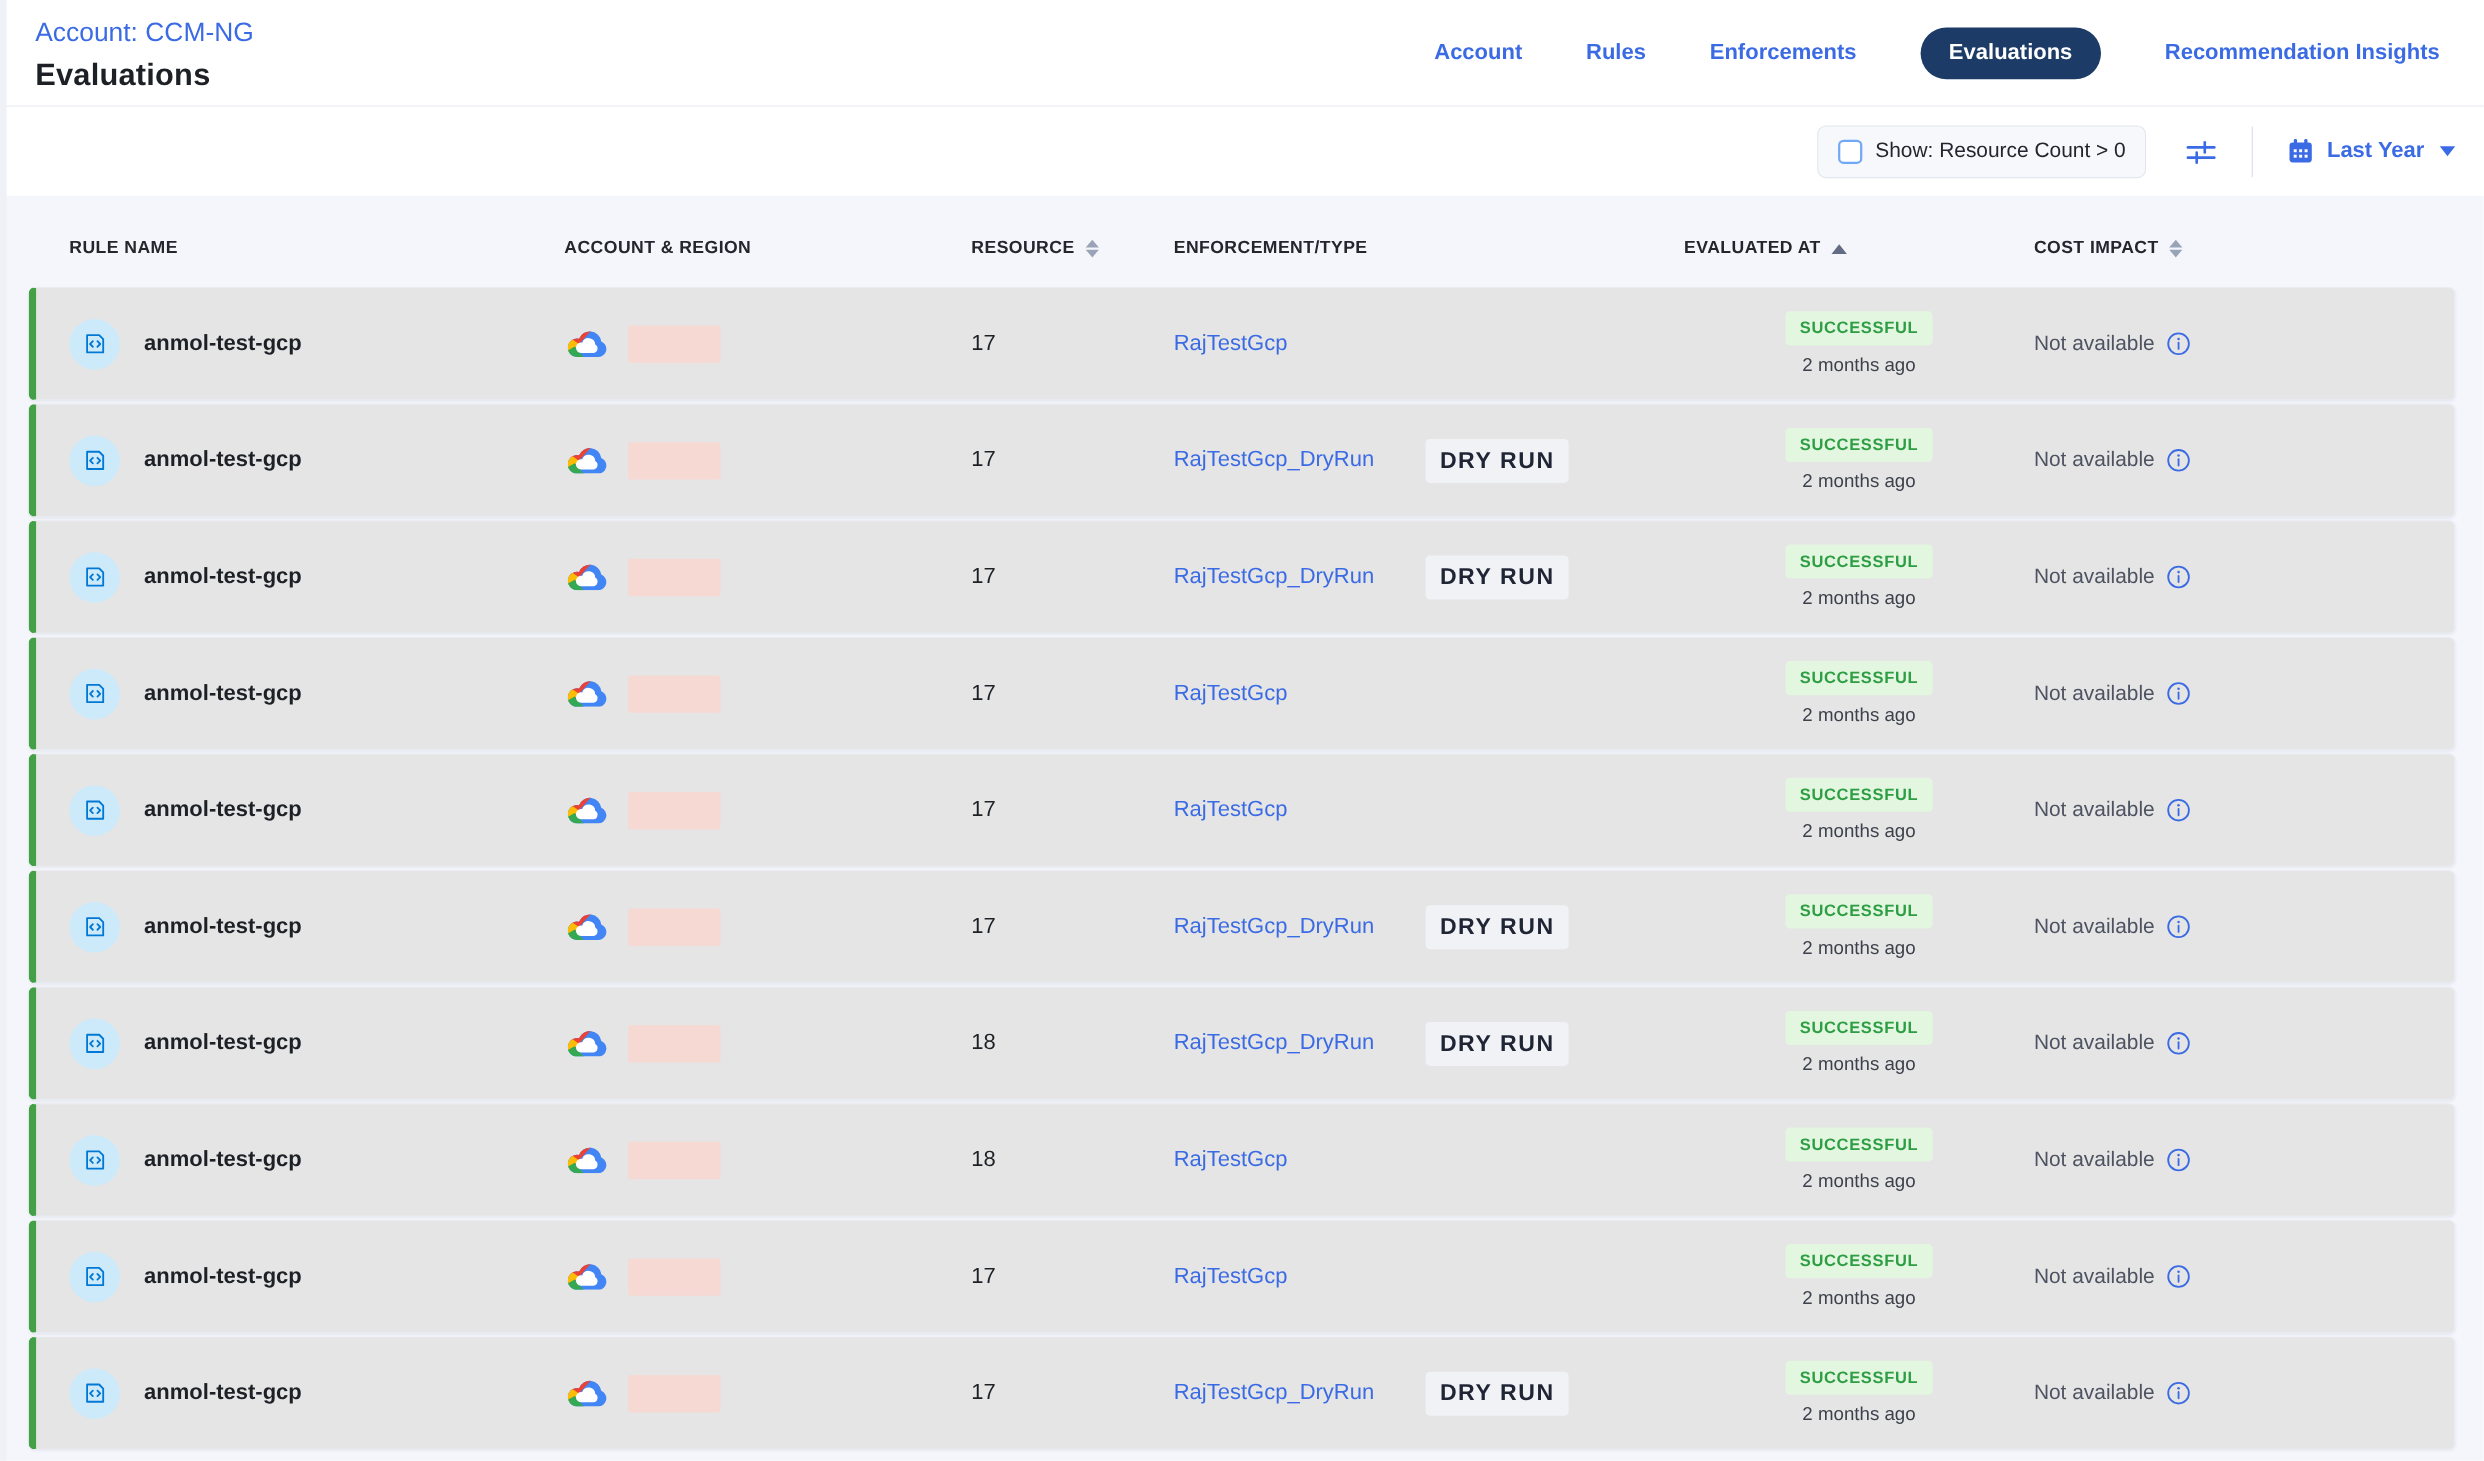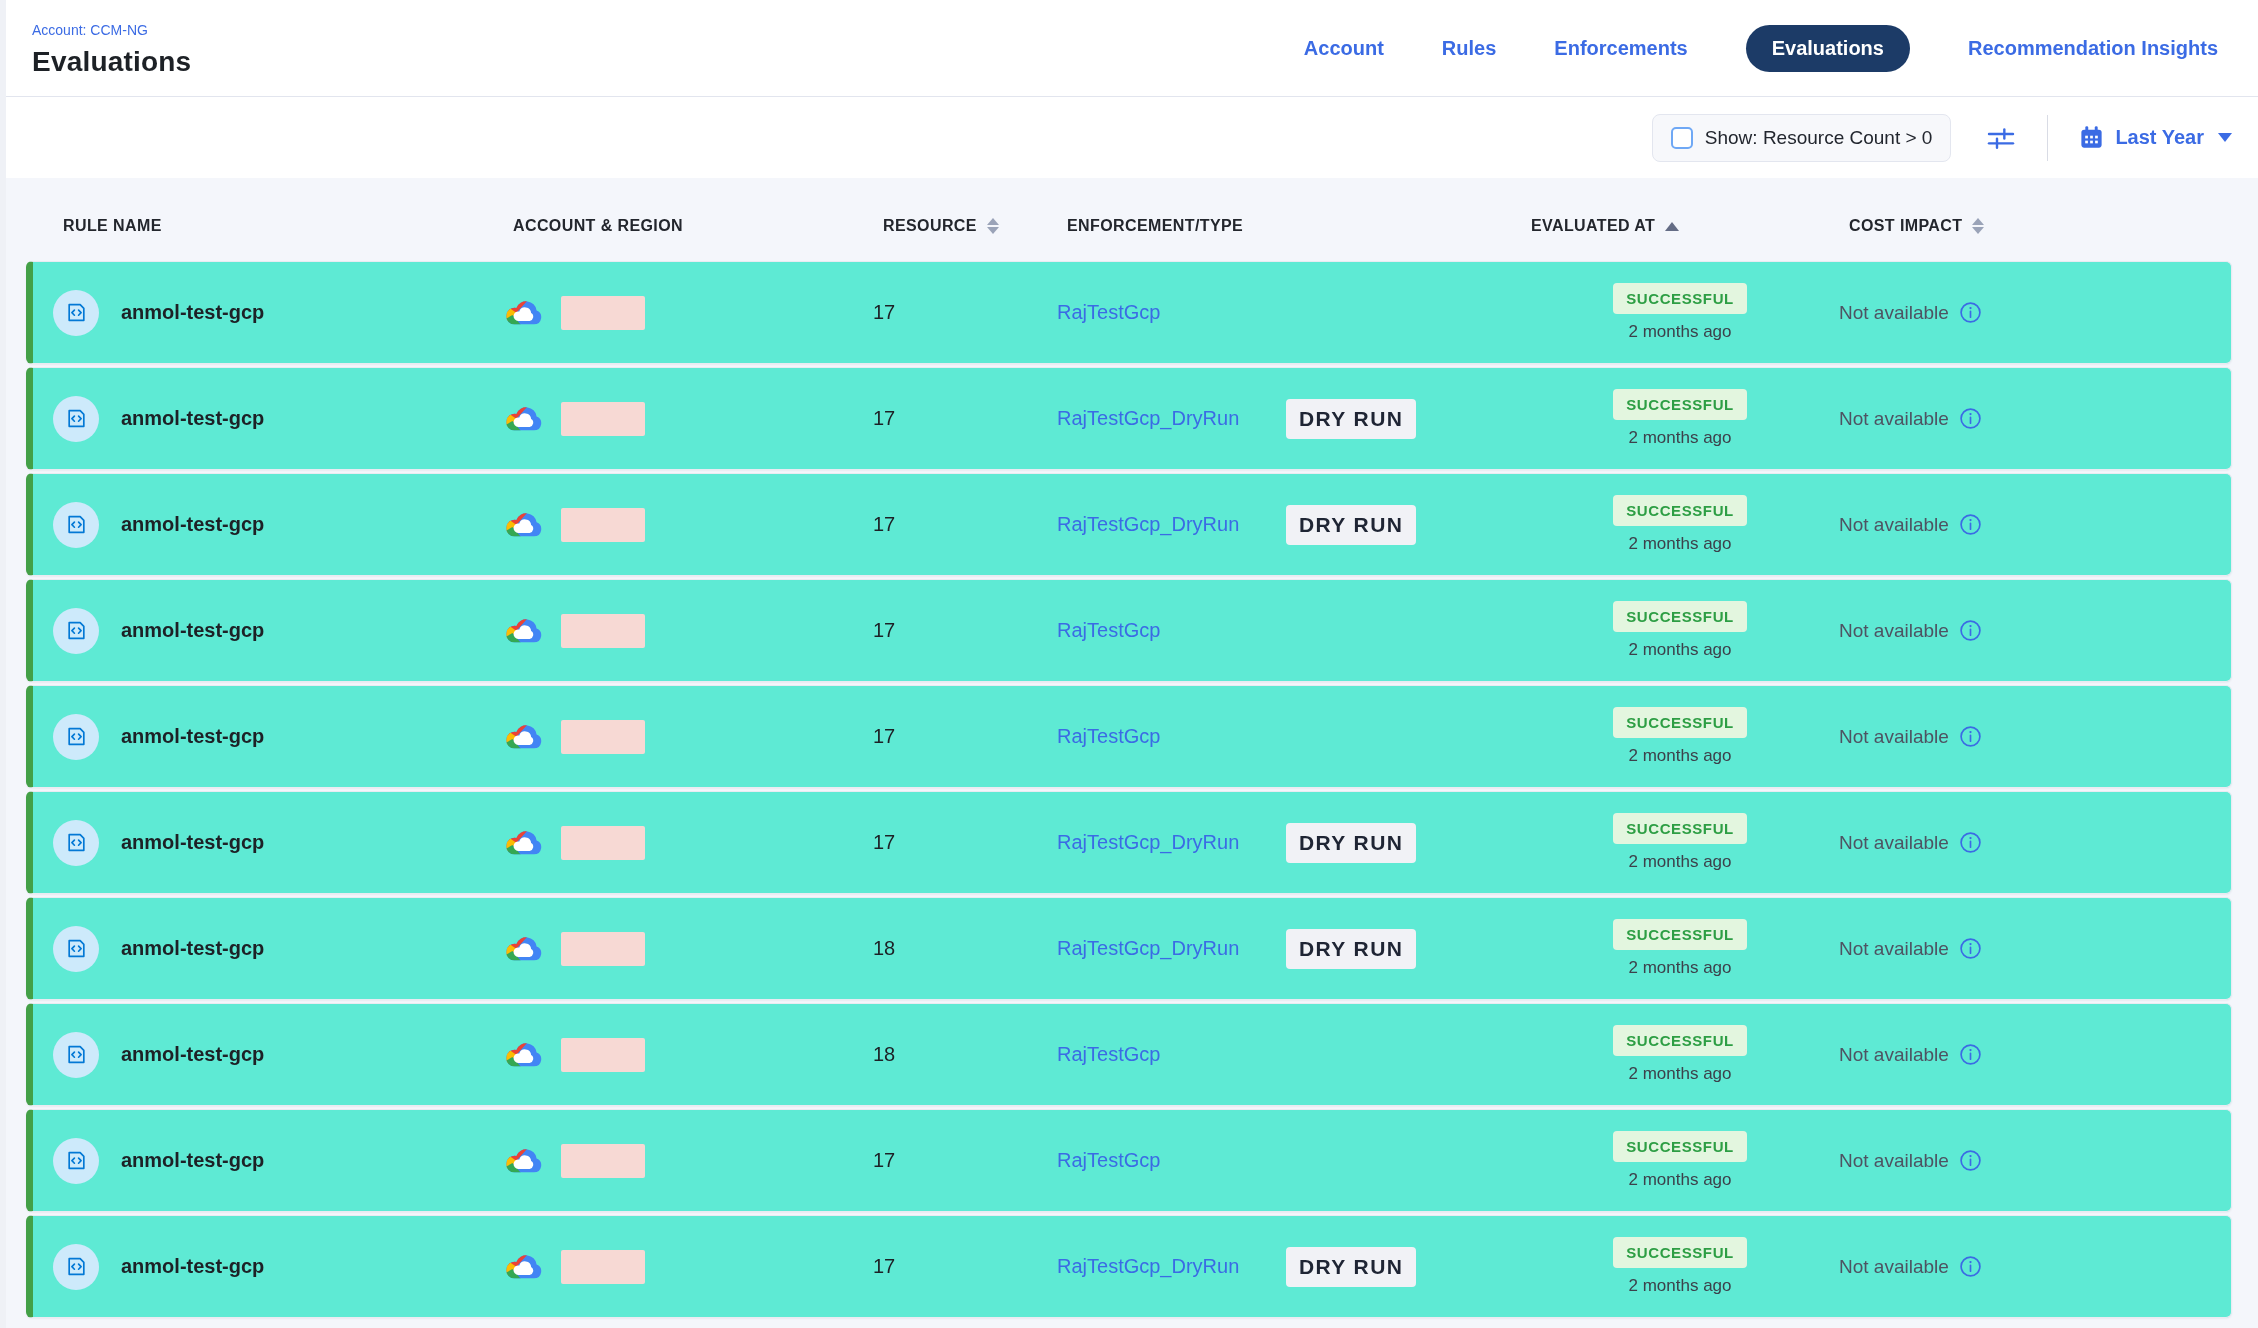--- a/index.html
+++ b/index.html
@@ -13,21 +13,21 @@
   body{
     width:2258px;height:1328px;overflow:hidden;position:relative;
     background:#fff;font-family:"Liberation Sans",sans-serif;color:var(--ink);
   }
   body::before{content:"";position:absolute;left:0;top:0;width:6px;height:100%;background:#eff1f6;}
 
   
   .page-header{height:97px;background:#fff;border-bottom:1px solid var(--border);
     display:flex;align-items:center;justify-content:space-between;padding:0 40px 0 32px;}
   .ph-left{display:flex;flex-direction:column;gap:8px;padding-top:4px;}
-  .account-link{color:var(--blue);font-size:14px;text-decoration:none;}
+  .account-link{color:var(--blue);font-size:24px;text-decoration:none;}
   .page-title{font-size:28px;font-weight:700;color:var(--ink);letter-spacing:.2px;}
   .top-nav{display:flex;align-items:center;gap:58px;}
   .nav-link{color:var(--blue);font-size:20px;font-weight:600;text-decoration:none;white-space:nowrap;cursor:pointer;}
   .nav-link.active{background:var(--navy);color:#fff;padding:12px 26px;border-radius:26px;}
 
   
   .filter-band{height:81px;background:#fff;display:flex;align-items:center;
     justify-content:flex-end;padding-right:26px;gap:14px;}
   .chip{height:48px;display:flex;align-items:center;gap:12px;padding:0 18px;
     border:1px solid #e3e6ef;background:#f7f8fb;border-radius:8px;font-size:19px;color:#22262e;cursor:pointer;}
@@ -49,22 +49,22 @@
   .table-head{padding:0 40px 0 63px;height:40px;margin-bottom:15px;}
   .th{display:flex;align-items:center;gap:10px;font-size:16px;font-weight:700;
     color:var(--col-head);letter-spacing:.4px;white-space:nowrap;}
   .sort-both{display:flex;flex-direction:column;gap:2px;}
   .sort-both i{width:0;height:0;border-left:6px solid transparent;border-right:6px solid transparent;display:block;}
   .sort-both .up{border-bottom:7px solid #9aa3b8;}
   .sort-both .dn{border-top:7px solid #9aa3b8;}
   .sort-asc{width:0;height:0;border-left:7px solid transparent;border-right:7px solid transparent;
     border-bottom:9px solid #646c85;display:inline-block;}
 
-  .row-card{background:#5eead4;border:1px solid #e9ebf2;border-left:7px solid var(--green);
-    border-radius:6px;margin:0 26px 3px 26px;height:103px;padding-left:20px;padding-right:10px;
+  .row-card{background:#e5e5e5;border:1px solid #e9ebf2;border-left:7px solid var(--green);
+    border-radius:6px;margin:0 26px 3px 26px;height:103px;padding-left:30px;padding-right:10px;
     box-shadow:0 1px 2px rgba(40,50,80,.06);cursor:pointer;}
   .cell-rule{display:flex;align-items:center;gap:22px;}
   .rule-icon-circle{width:46px;height:46px;border-radius:50%;background:var(--icon-bg);
     display:flex;align-items:center;justify-content:center;flex-shrink:0;}
   .rule-name{font-size:20px;font-weight:600;color:var(--ink);}
   .cell-account{display:flex;align-items:center;gap:16px;}
   .redacted{width:84px;height:34px;background:var(--pink);border-radius:2px;}
   .resource{font-size:20px;color:var(--ink);}
   .cell-enf{display:flex;align-items:center;}
   .enf-link{font-size:20px;color:var(--blue);text-decoration:none;width:229px;flex-shrink:0;}

